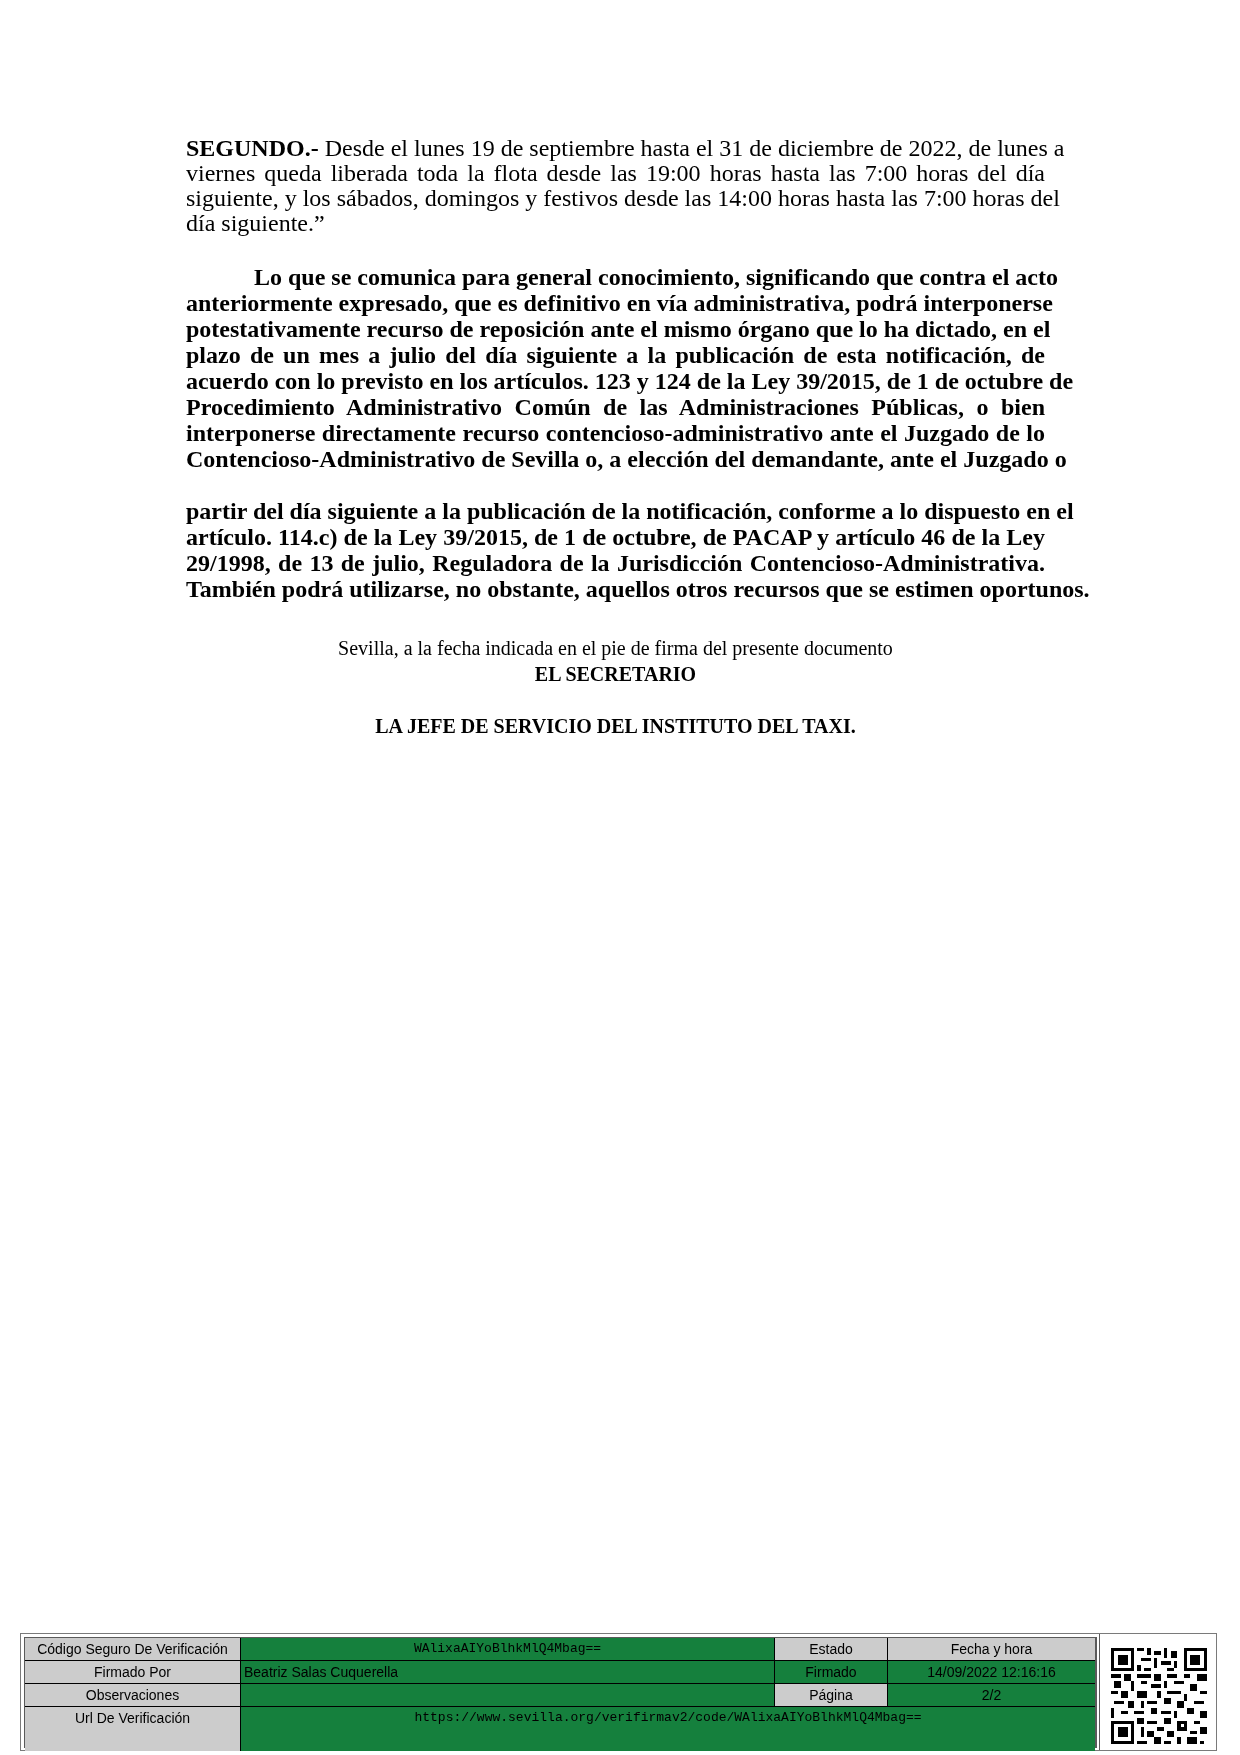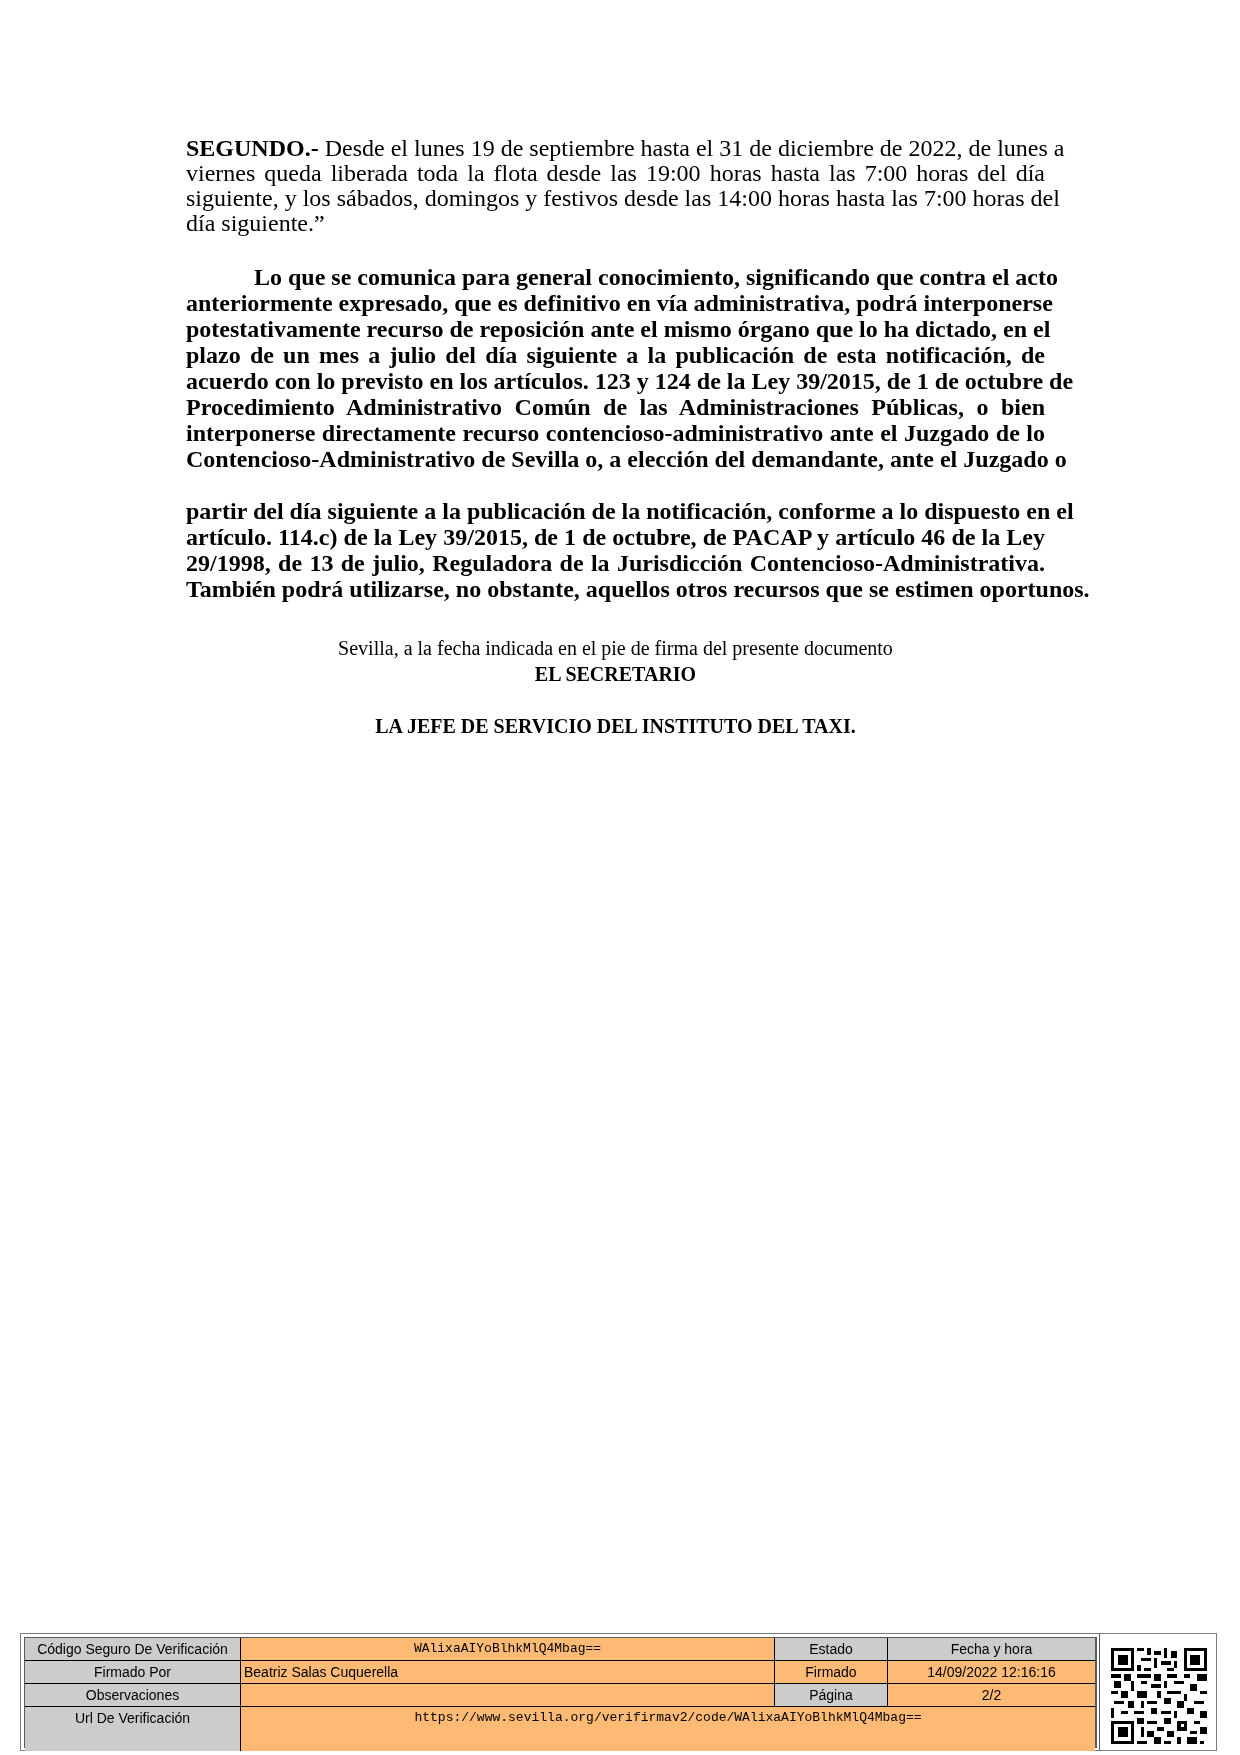--- a/index.html
+++ b/index.html
@@ -29,21 +29,21 @@
     border: 1px solid #5a5a5a; box-sizing: border-box;
     border-right: 2px solid #5a5a5a; border-bottom: 2px solid #5a5a5a;
   }
   .qr-sep { position: absolute; left: 1078px; top: 0; width: 1px; height: 116px; background: #5a5a5a; }
   .cell {
     position: absolute; box-sizing: border-box; border-right: 1px solid #000; border-bottom: 1px solid #000;
     font-family: "Liberation Sans", "DejaVu Sans", sans-serif; font-size: 14px; color: #000;
     line-height: 22px; height: 23px; overflow: hidden; white-space: nowrap;
   }
   .cell.lbl { background: #cccccc; text-align: center; }
-  .cell.val { background: #fdba74; }
+  .cell.val { background: #15803d; }
   .cell.c { text-align: center; }
   .cell.mono { font-family: "Liberation Mono", "DejaVu Sans Mono", monospace; font-size: 13px; }
   .cell.tall { height: 44px; border-bottom: none; }
   .qr { position: absolute; left: 1090px; top: 14px; width: 96px; height: 96px; }
 </style>
 </head>
 <body>
 
 <div class="doc serif">
 

